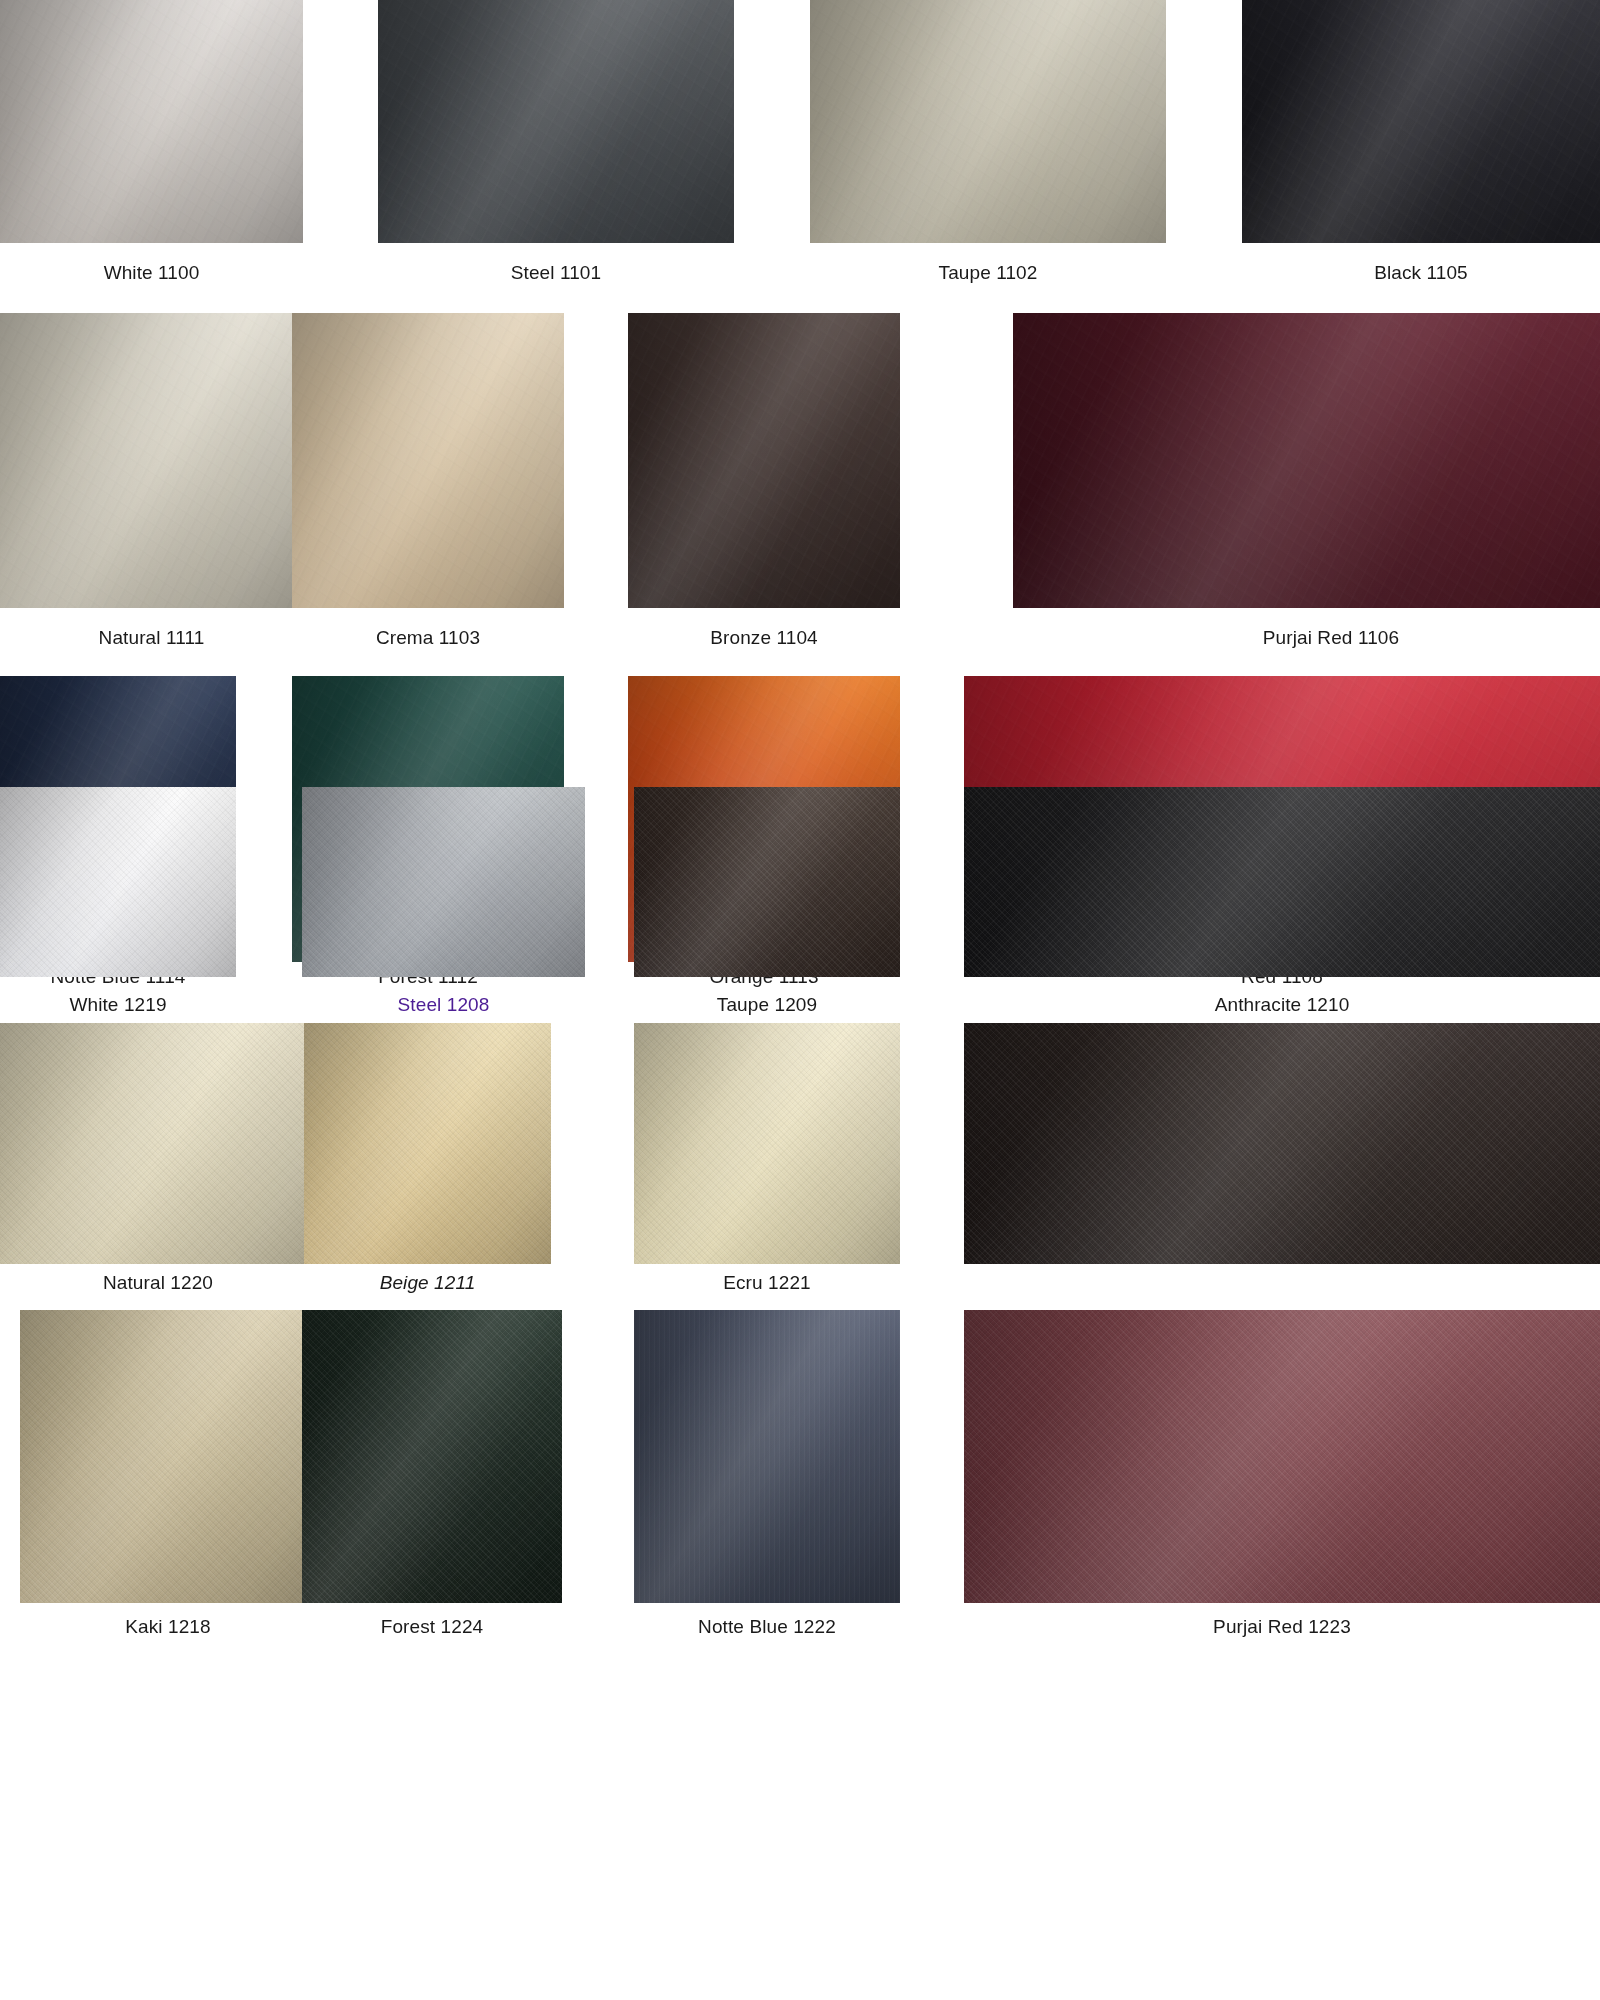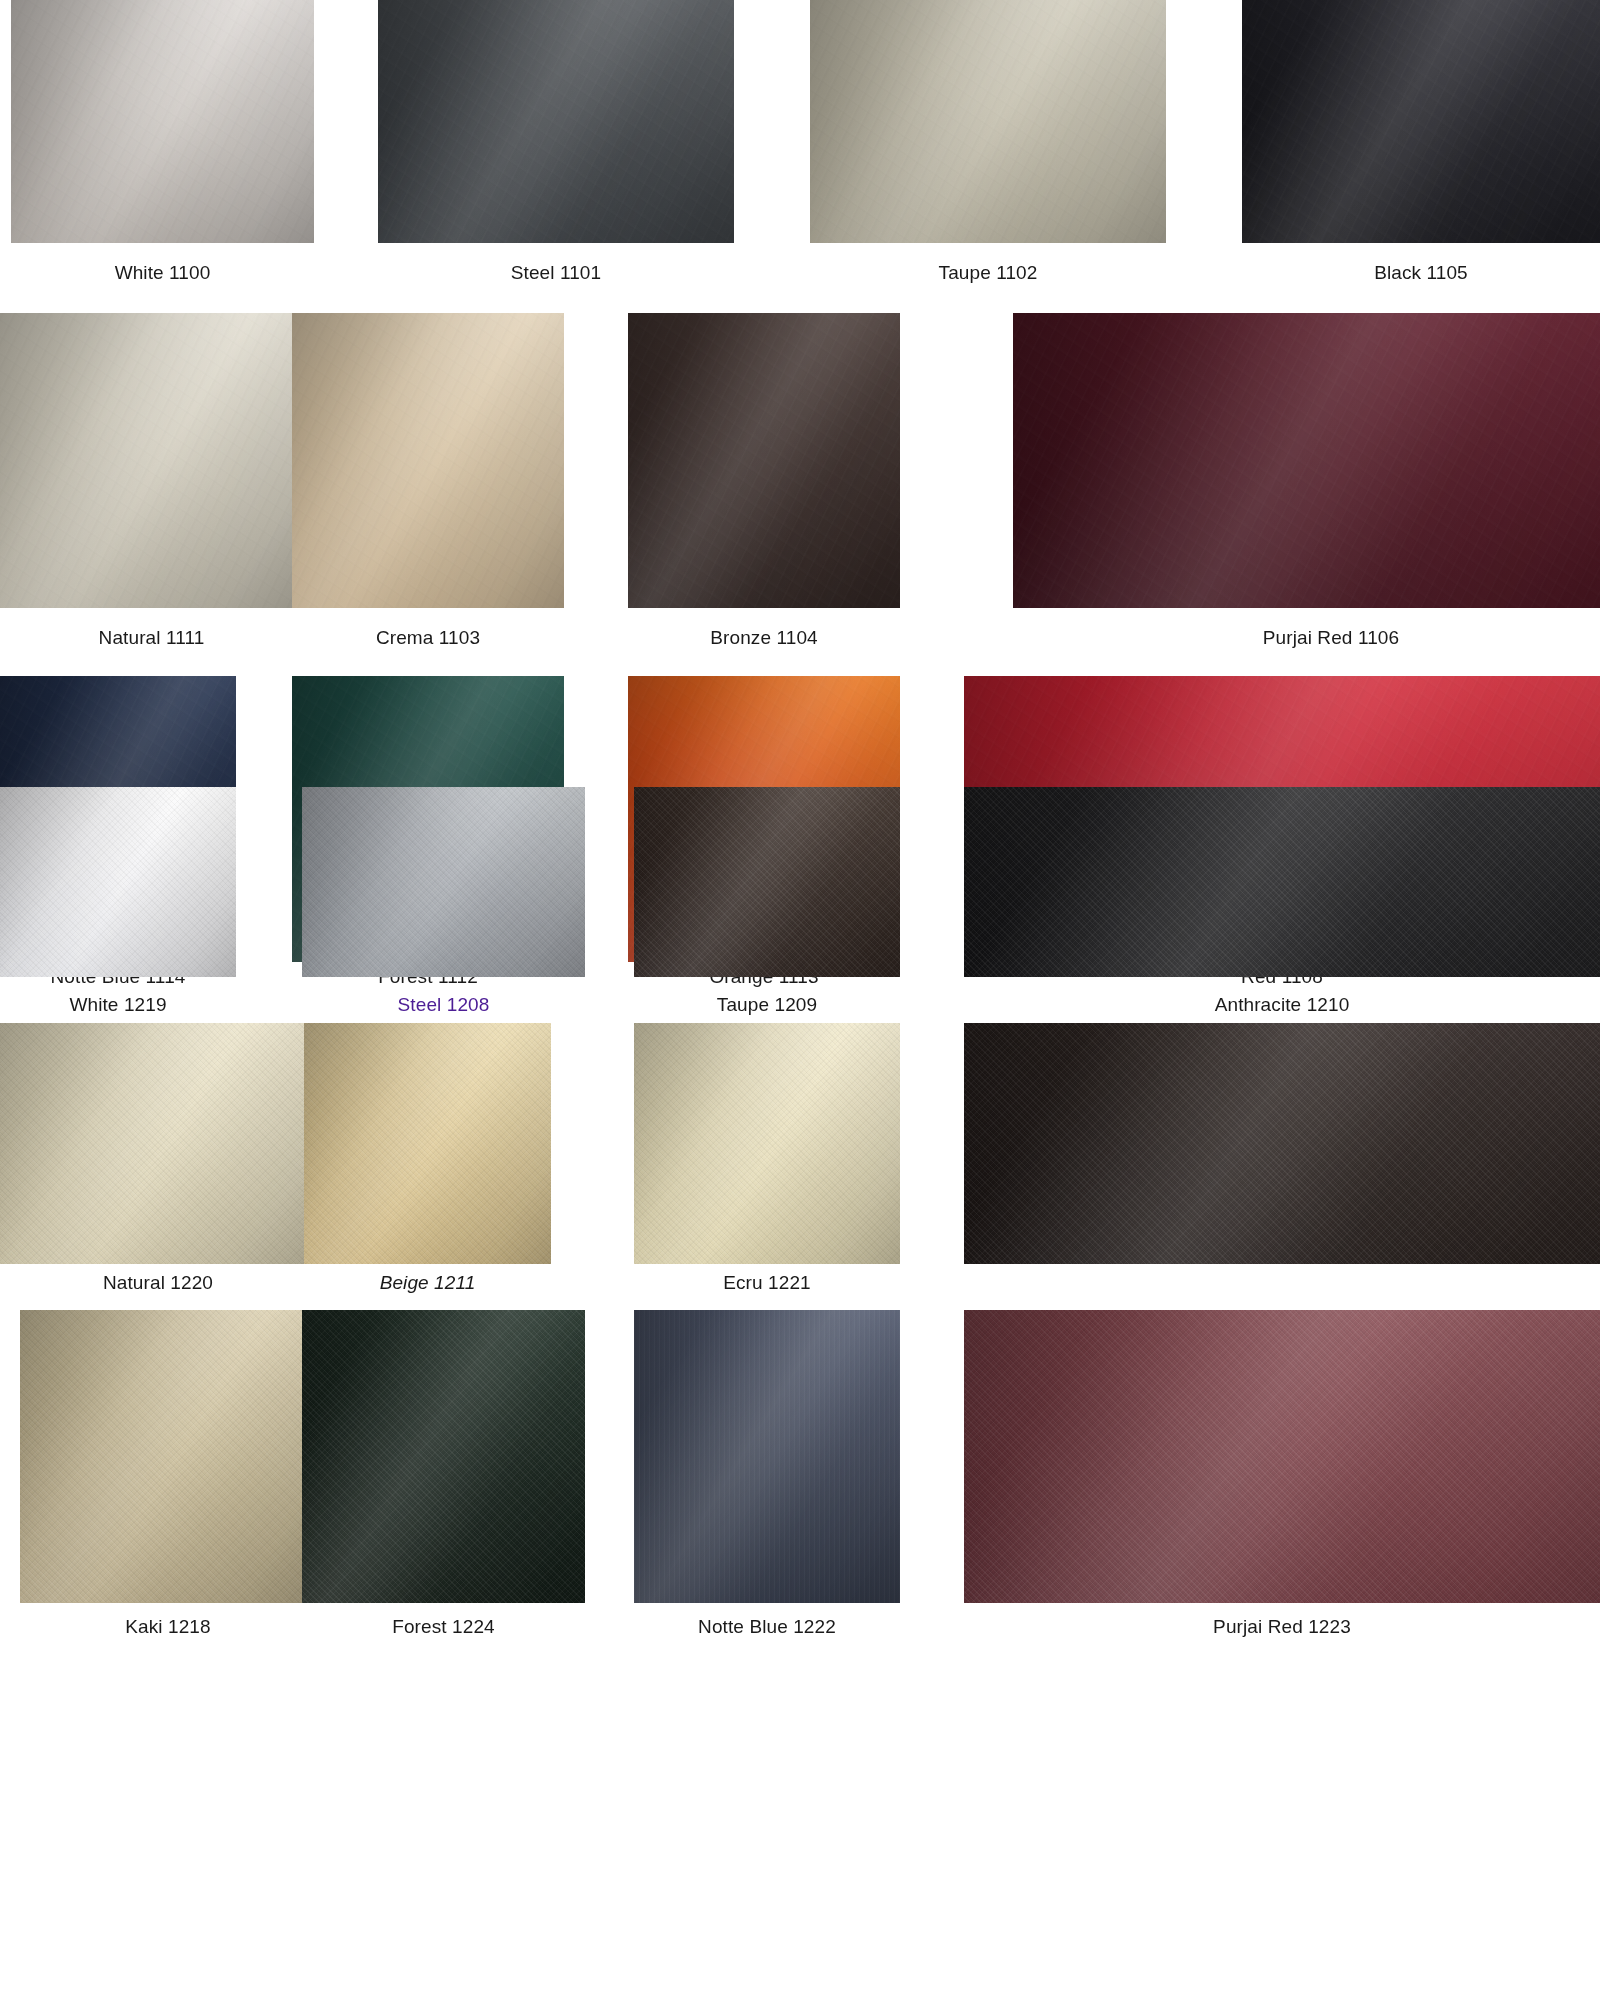--- a/index.html
+++ b/index.html
@@ -138,21 +138,21 @@
     letter-spacing: 0.1px;
     line-height: 1.2;
     white-space: nowrap;
   }
 </style>
 </head>
 <body>
 
 <div id="swatch-catalog" style="background: rgb(255, 255, 255);">
     <div class="swatch-row" style="top: 0px; height: 292px;">
-      <div class="swatch-cell" style="left: 0px; width: 303px; margin-left: 11px;">
+      <div class="swatch-cell" style="left: 0px; width: 303px;">
         <div class="swatch-chip tex-leather" style="height: 243px;">
           <div class="sheen" style="background: linear-gradient(212deg, rgb(226, 222, 219) 0%, rgb(205, 200, 195) 46%, rgb(168, 162, 156) 100%);"></div>
           <div class="grain"></div>
           <div class="band"></div>
           <div class="shadow"></div>
         </div>
         <div class="swatch-label" style="color: rgb(26, 26, 26); margin-top: 19px;">White 1100</div>
       </div>
       <div class="swatch-cell" style="left: 378px; width: 356px;">
         <div class="swatch-chip tex-leather" style="height: 243px;">
@@ -336,21 +336,21 @@
     <div class="swatch-row" style="top: 1310px; height: 336px;">
       <div class="swatch-cell" style="left: 0px; width: 316px; padding-left: 20px;">
         <div class="swatch-chip tex-woven" style="height: 293px;">
           <div class="sheen" style="background: linear-gradient(212deg, rgb(222, 211, 180) 0%, rgb(202, 189, 153) 46%, rgb(176, 162, 128) 100%);"></div>
           <div class="grain"></div>
           <div class="band"></div>
           <div class="shadow"></div>
         </div>
         <div class="swatch-label" style="color: rgb(26, 26, 26); margin-top: 13px;">Kaki 1218</div>
       </div>
-      <div class="swatch-cell" style="left: 302px; width: 283px;">
+      <div class="swatch-cell" style="left: 302px; width: 260px;">
         <div class="swatch-chip tex-woven" style="height: 293px;">
           <div class="sheen" style="background: linear-gradient(212deg, rgb(34, 50, 41) 0%, rgb(24, 36, 29) 46%, rgb(16, 24, 18) 100%);"></div>
           <div class="grain"></div>
           <div class="band"></div>
           <div class="shadow"></div>
         </div>
         <div class="swatch-label" style="color: rgb(26, 26, 26); margin-top: 13px;">Forest 1224</div>
       </div>
       <div class="swatch-cell" style="left: 634px; width: 266px;">
         <div class="swatch-chip tex-satin" style="height: 293px;">

